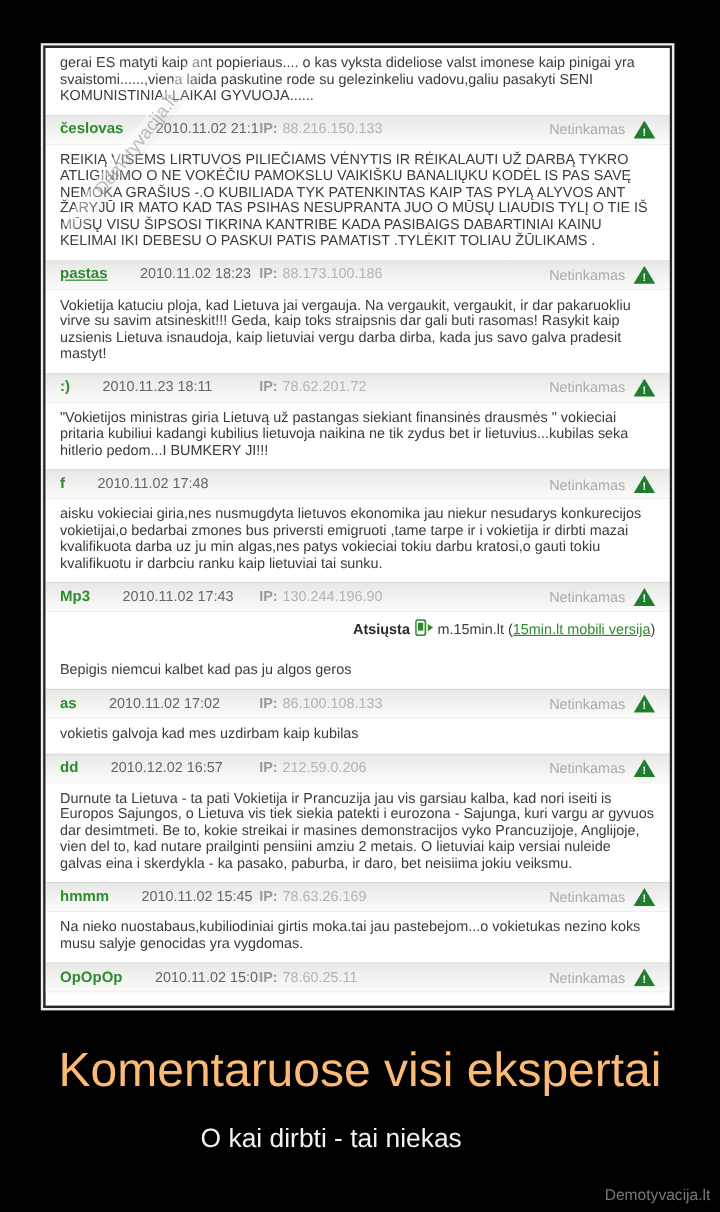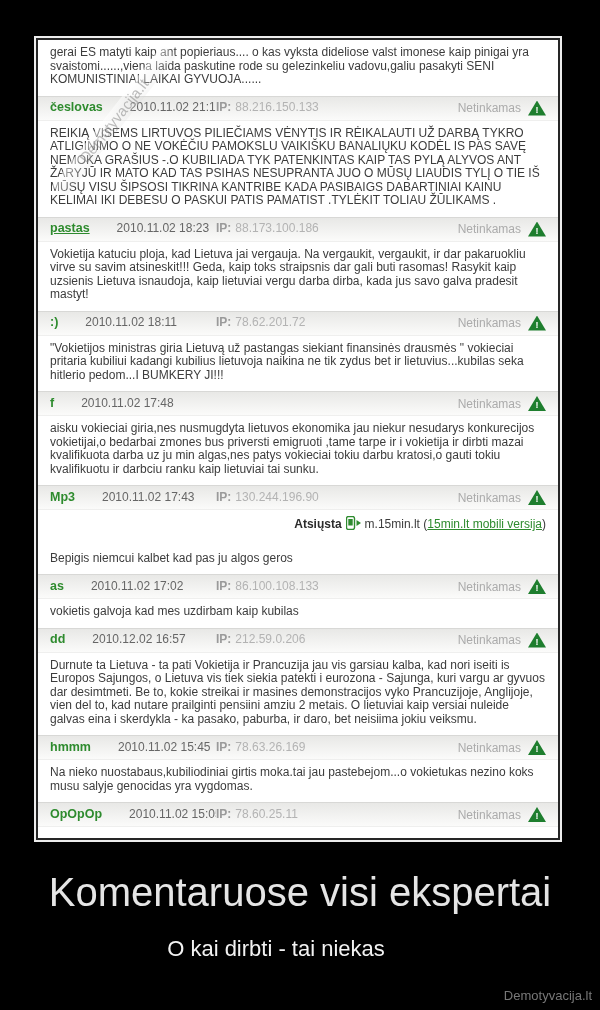--- a/index.html
+++ b/index.html
@@ -50,21 +50,21 @@
   .diag-wm{
     position:absolute;left:-14px;top:72px;width:168px;padding:2px 6px;
     transform:rotate(-52deg);text-align:center;pointer-events:none;
     color:rgba(125,125,125,.5);font-size:15px;
     background:linear-gradient(rgba(255,255,255,.55),rgba(205,205,205,.15));
     border-radius:3px;
   }
   
   .caption{
     position:absolute;top:870px;left:0;width:600px;text-align:center;
-    color:#e5e5e5;font-size:40px;line-height:1.1;letter-spacing:0px;
+    color:#fdba74;font-size:40px;line-height:1.1;letter-spacing:0px;
   }
   .subcaption{
     position:absolute;top:936px;left:0;width:552px;text-align:center;
     color:#f2f2f2;font-size:22px;
   }
   .corner-wm{
     position:absolute;right:8px;bottom:7px;color:#787878;font-size:13px;
   }
 </style>
 </head>
@@ -114,21 +114,21 @@
     </div>
     <div class="c-body">
 
       <div class="txt">Vokietija katuciu ploja, kad Lietuva jai vergauja. Na vergaukit, vergaukit, ir dar pakaruokliu virve su savim atsineskit!!! Geda, kaip toks straipsnis dar gali buti rasomas! Rasykit kaip uzsienis Lietuva isnaudoja, kaip lietuviai vergu darba dirba, kada jus savo galva pradesit mastyt!</div>
     </div>
   </section>
 
   <section class="comment">
     <div class="c-header">
       <div class="hdr-left">
-        <span class="user">:)</span><span class="dt">2010.11.02 18:11</span>
+        <span class="user">:)</span><span class="dt">2010.11.23 18:11</span>
       </div>
       <div class="hdr-ip">
         <span class="ip-label">IP:</span><span class="ip-val">78.62.201.72</span>
       </div>
       <div class="hdr-flag">
         <span class="flag-label">Netinkamas</span>
         <span class="tri">
                 <span class="tri-mark">!</span>
               </span>
       </div>

